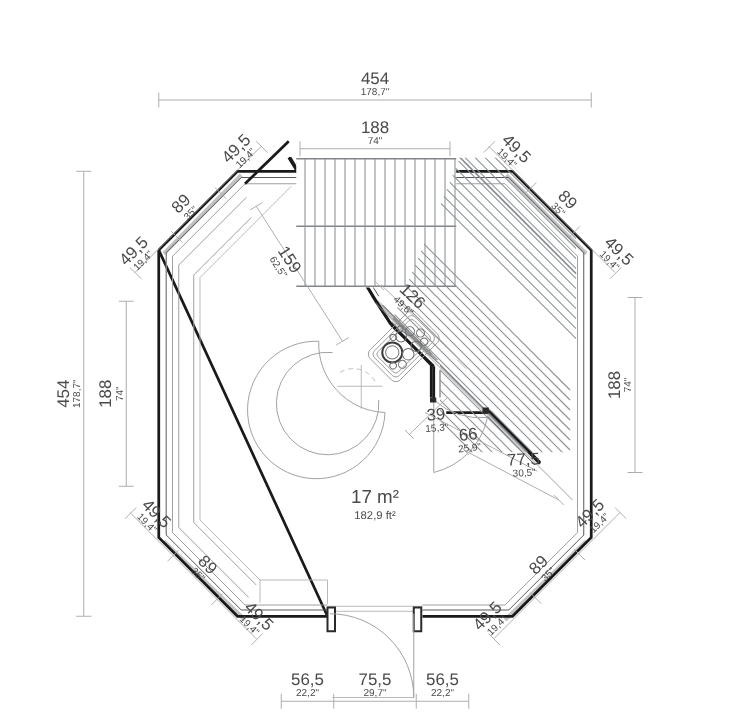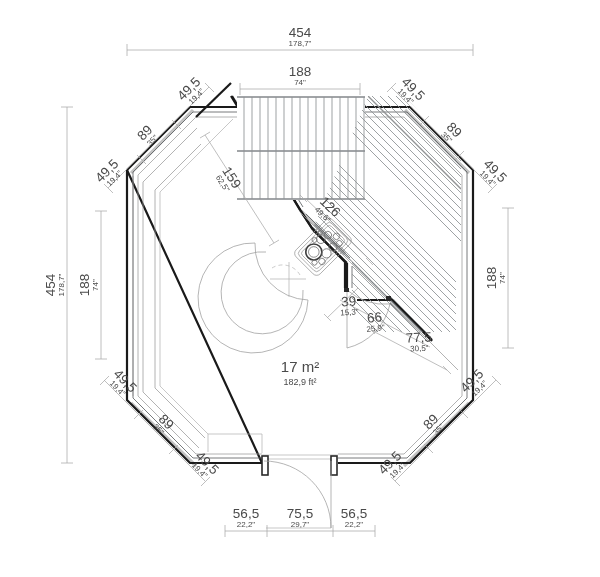--- a/index.html
+++ b/index.html
@@ -1,18 +1,18 @@
 <!DOCTYPE html>
 <html><head>
 <meta charset="utf-8">
 <style>
   html,body{margin:0;padding:0;background:#ffffff;}
   body{width:600px;height:577px;overflow:hidden;
        font-family:"Liberation Sans","DejaVu Sans",sans-serif;}
-  #plan{position:relative;width:600px;height:514px;background:#fff;}
+  #plan{position:relative;width:600px;height:514px;background:#fff;margin-top:30px;}
   svg{display:block;}
 </style>
 </head>
 <body>
 
 <div id="plan">
 <svg width="600" height="577" viewBox="0 0 600 577">
 
   <defs>
     <style>

